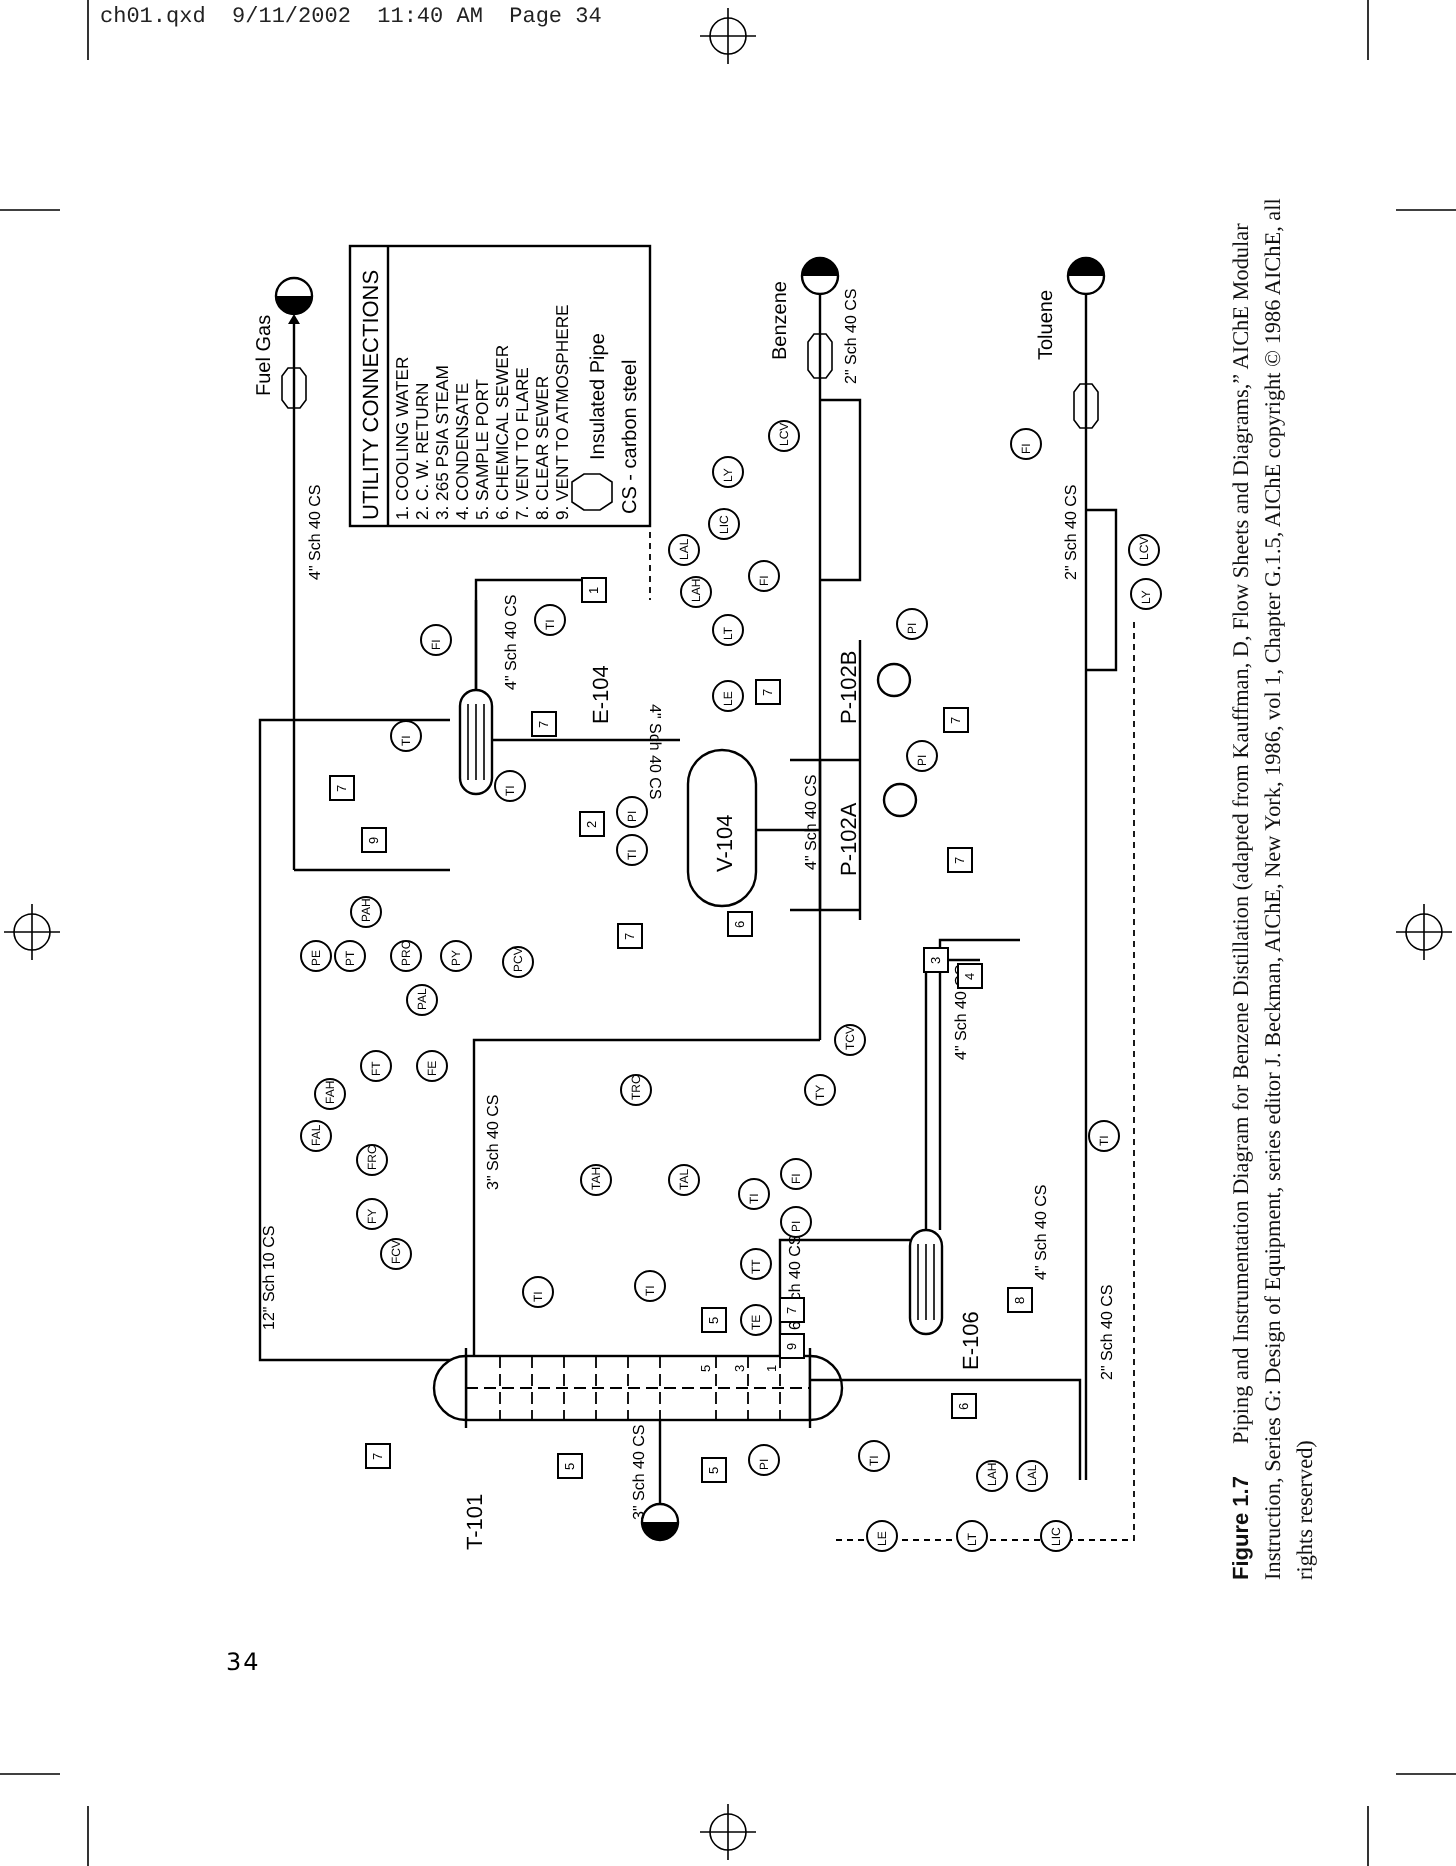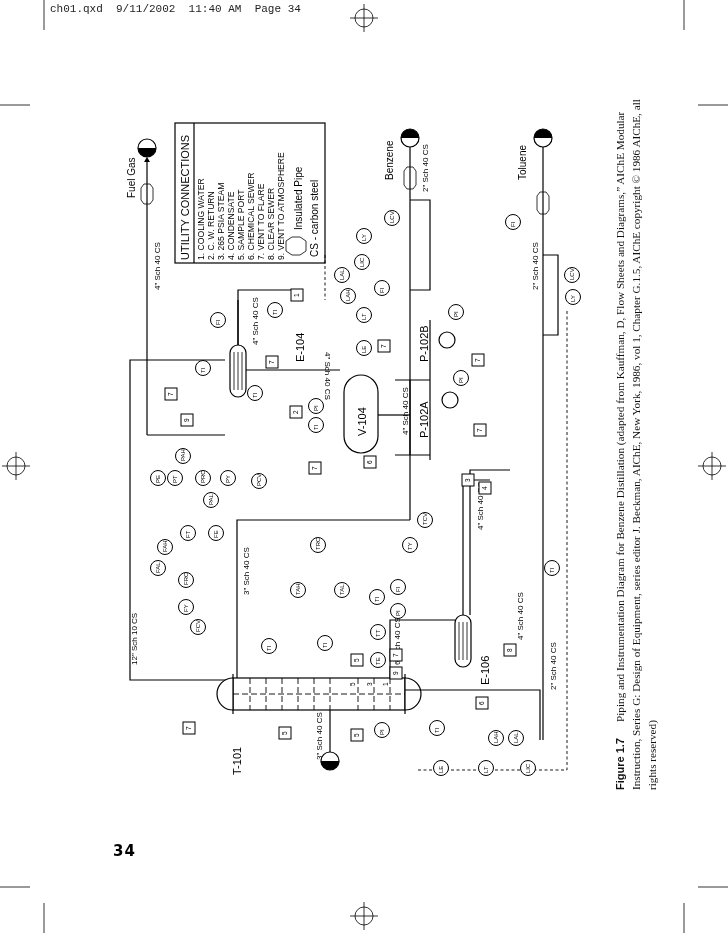--- a/index.html
+++ b/index.html
@@ -1,18 +1,18 @@
 <!DOCTYPE html>
 <html><head>
 <meta charset="utf-8">
 <style>
   html,body{margin:0;padding:0;background:#fff;}
   body{width:728px;height:933px;position:relative;overflow:hidden;font-family:"Liberation Sans",sans-serif;color:#000;}
   #page-header{position:absolute;left:50px;top:3px;font-family:"Liberation Mono",monospace;font-size:11px;color:#222;white-space:pre;text-align:center;}
-  #page-number{position:absolute;left:113px;top:842px;font-family:"DejaVu Sans",sans-serif;font-size:15px;font-weight:bold;letter-spacing:1px;}
+  #page-number{position:absolute;left:113px;top:824px;font-family:"DejaVu Sans",sans-serif;font-size:12px;font-weight:normal;letter-spacing:1px;}
   svg#canvas{position:absolute;left:0;top:0;}
   .ln{stroke:#000;stroke-width:1.2;fill:none;}
   .thin{stroke:#000;stroke-width:0.8;fill:none;}
   .dash{stroke:#000;stroke-width:0.9;fill:none;stroke-dasharray:3,2.5;}
   .dash2{stroke:#000;stroke-width:0.9;fill:none;stroke-dasharray:6,3;}
   .shape{stroke:#000;stroke-width:1.2;fill:#fff;}
   .inst text,.t{font-family:"Liberation Sans",sans-serif;fill:#000;}
   .inst circle{fill:#fff;stroke:#000;stroke-width:1;}
   .box rect{fill:#fff;stroke:#000;stroke-width:1;}
   .cap{font-family:"Liberation Serif",serif;font-size:11.2px;fill:#111;}

